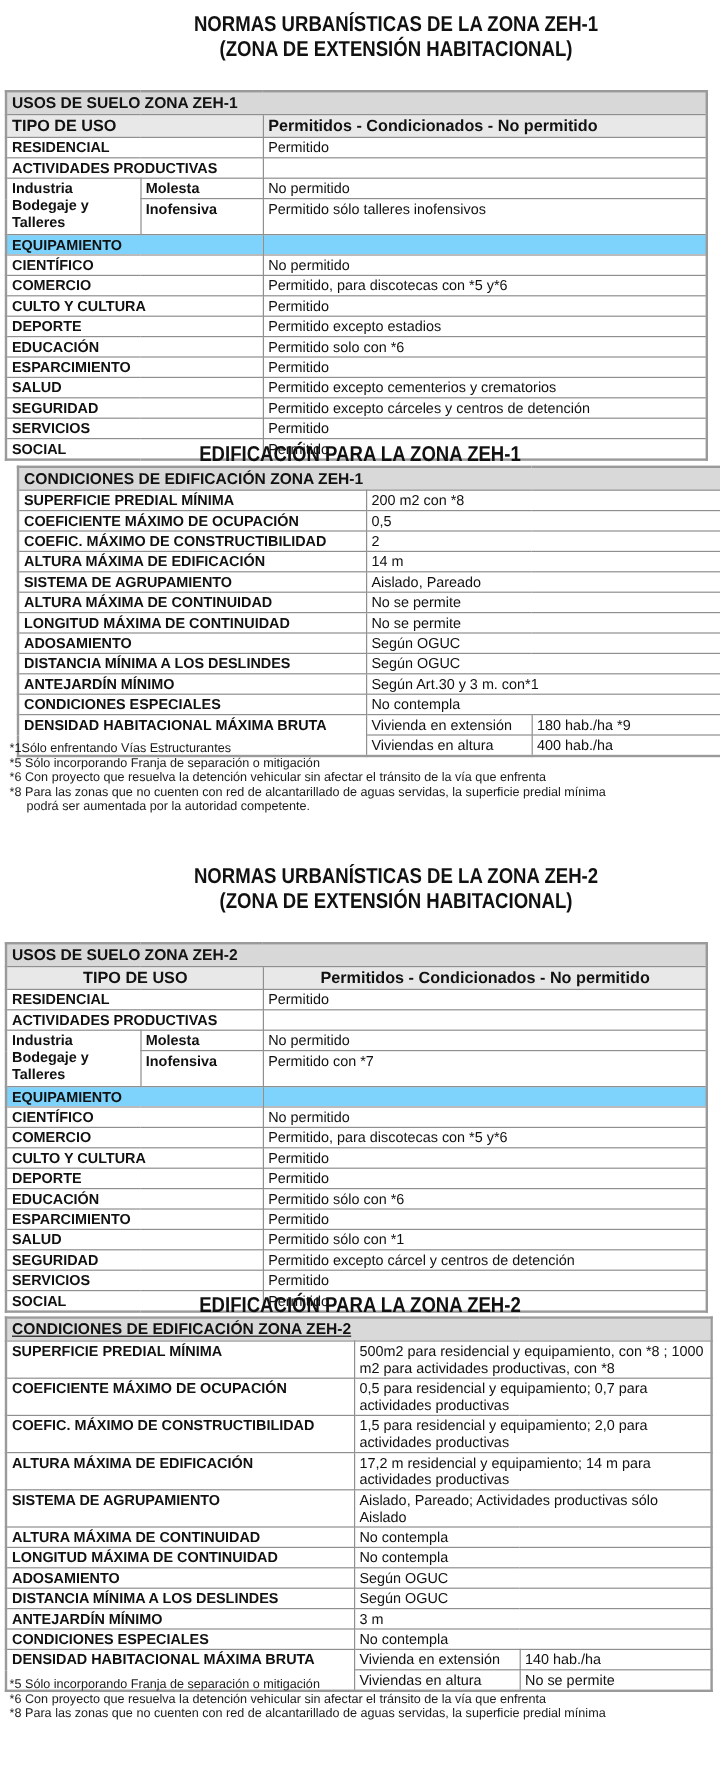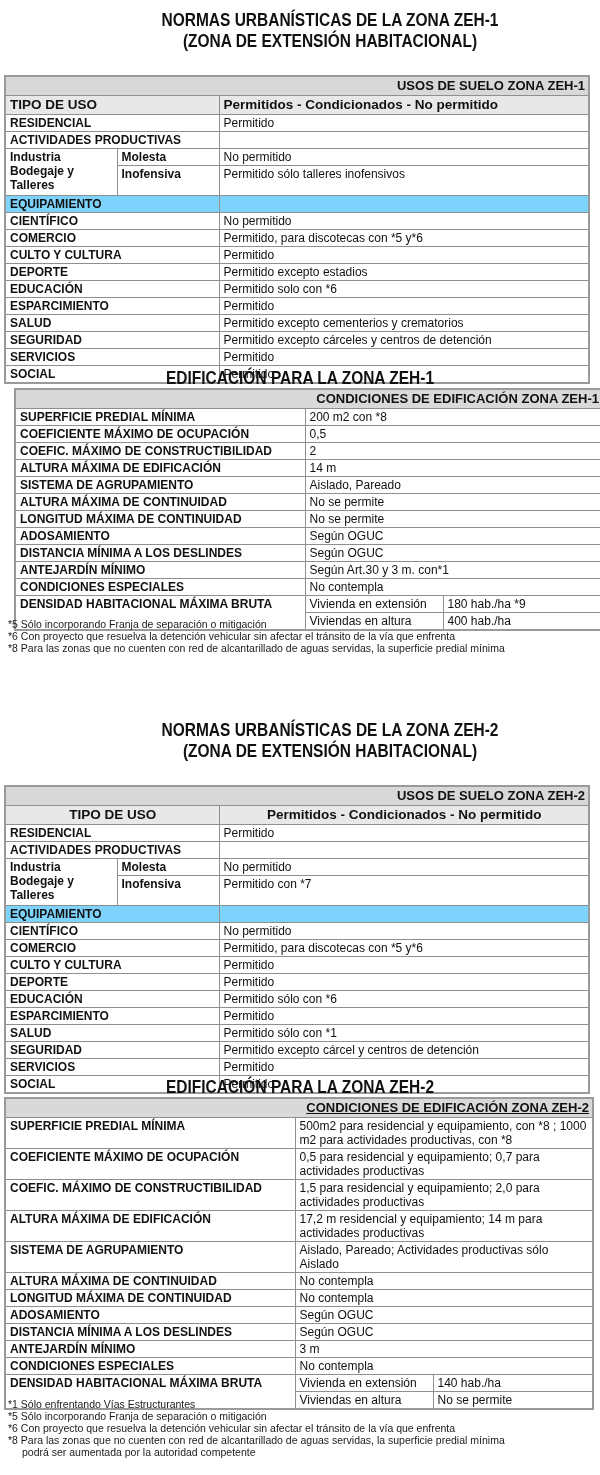--- a/index.html
+++ b/index.html
@@ -10,21 +10,21 @@
            font-size: 18px; line-height: 21px; transform: scaleX(0.86); transform-origin: 330px 0; }
   .title div { padding-left: 60px; }
   .subtitle { position: absolute; left: 0; width: 600px; text-align: center; font-weight: bold;
               font-size: 17px; line-height: 20px; transform: scaleX(0.86); transform-origin: 300px 0; padding-left: 0; }
   table { position: absolute; border-collapse: collapse; table-layout: fixed;
           font-size: 12px; line-height: 14px; }
   td { border: 1px solid #8f8f8f; padding: 1px 3px 1px 4px; vertical-align: top;
        white-space: nowrap; overflow: hidden; }
   td.wrap { white-space: normal; }
   .b { font-weight: bold; }
-  .hdr { background: #d8d8d8; font-weight: bold; font-size: 13px; text-align: right; line-height: 16px; }
+  .hdr { background: #d8d8d8; font-weight: bold; font-size: 13px; text-align: left; line-height: 16px; }
   .hdr2 { background: #e8e8e8; font-weight: bold; font-size: 13px; line-height: 16px; margin-top: 16px; }
   .grey { background: #7dd3fc; }
   .outer { border: 2px solid #9a9a9a; }
   .notes { position: absolute; left: 8px; width: 584px; font-size: 10.5px; line-height: 12px; color: #1a1a1a; }
   .notes div { white-space: nowrap; }
   .notes .ind { padding-left: 14px; }
   .notes .just { white-space: normal; text-align: justify; }
 </style>
 </head>
 <body>
@@ -184,23 +184,25 @@
     <td>180 hab./ha  *9</td>
   </tr>
   <tr>
     <td>Viviendas en altura</td>
     <td>400 hab./ha</td>
   </tr>
 </tbody>
   </table>
 
 <div class="notes" style="top:618px;">
+  <div>*1Sólo enfrentando Vías Estructurantes</div>
   <div>*5 Sólo incorporando Franja de separación o mitigación</div>
   <div>*6 Con proyecto que resuelva la detención vehicular sin afectar el tránsito de la vía que enfrenta</div>
   <div>*8 Para las zonas que no cuenten con red de alcantarillado de aguas servidas, la superficie predial mínima</div>
+  <div class="ind">podrá ser aumentada por la autoridad competente.</div>
 </div>
 
 <div class="title" style="top:720px;">
   <div>NORMAS URBANÍSTICAS DE LA ZONA  ZEH-2</div>
   <div>(ZONA DE EXTENSIÓN HABITACIONAL)</div>
 </div>
 
 <table class="outer" style="left:4px; top:785px; width:584px;">
   <colgroup>
       <col style="width:112px">
@@ -351,18 +353,16 @@
     <td>140 hab./ha</td>
   </tr>
   <tr>
     <td>Viviendas en altura</td>
     <td>No se permite</td>
   </tr>
 </tbody>
   </table>
 
 <div class="notes" style="top:1398px;">
-  <div>*1 Sólo enfrentando Vías Estructurantes</div>
   <div>*5 Sólo incorporando Franja de separación o mitigación</div>
   <div>*6 Con proyecto que resuelva la detención vehicular sin afectar el tránsito de la vía que enfrenta</div>
   <div>*8 Para las zonas que no cuenten con red de alcantarillado de aguas servidas, la superficie predial mínima</div>
-  <div class="ind">podrá ser aumentada por la autoridad competente</div>
 </div>
 
 </body></html>

